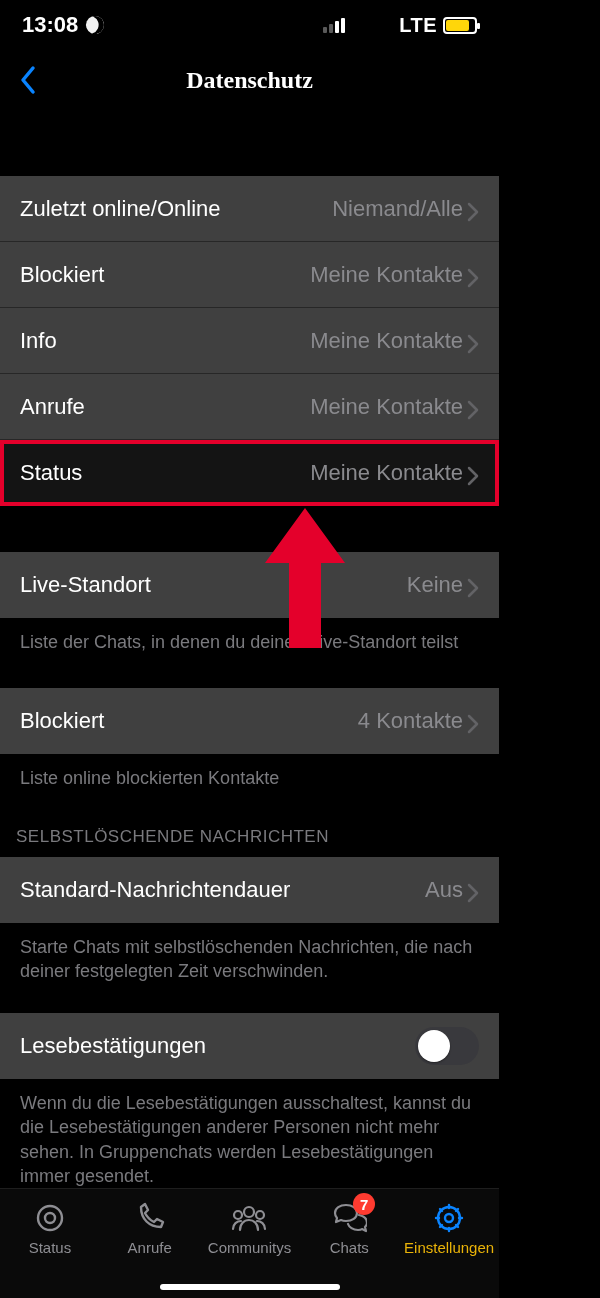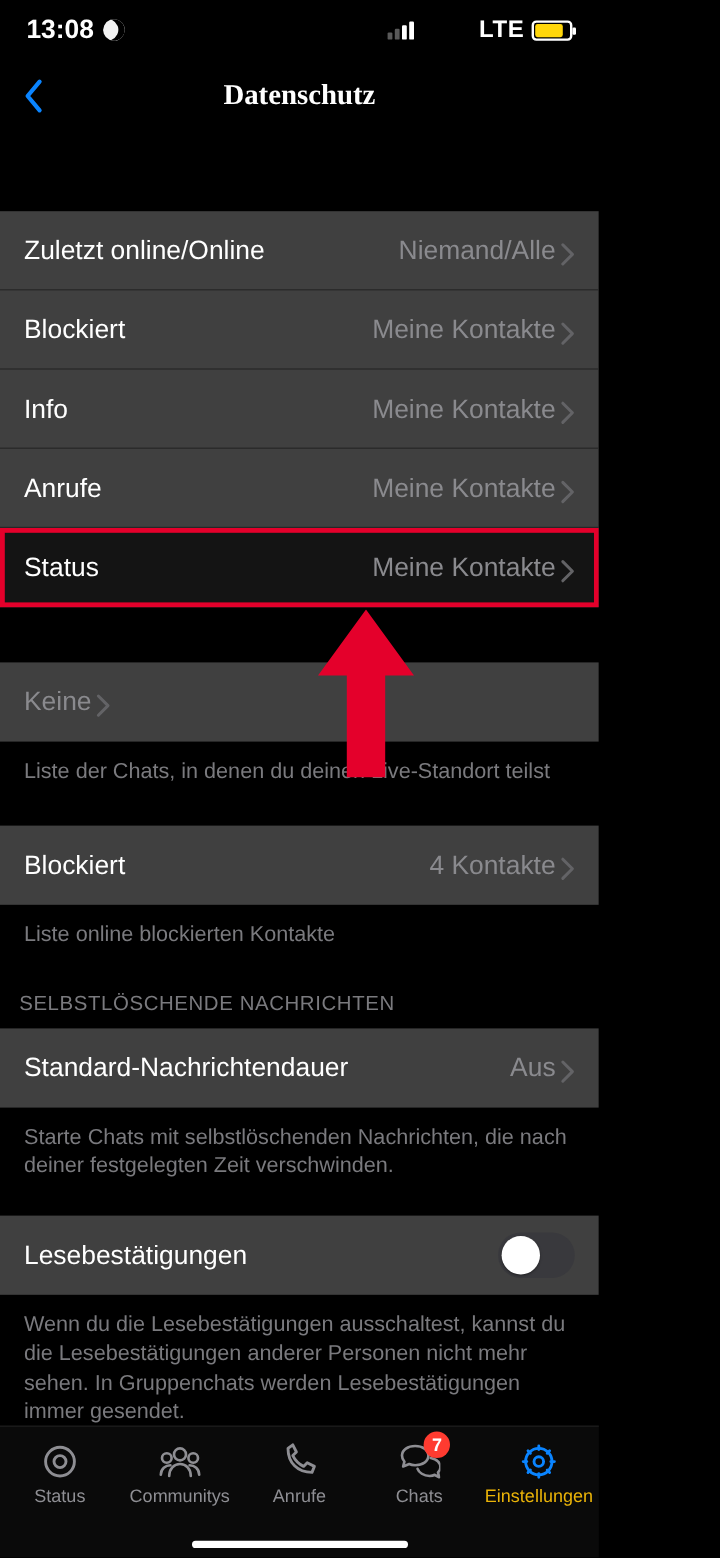--- a/index.html
+++ b/index.html
@@ -145,20 +145,21 @@
                 <polyline points="2,2 10,10 2,18"></polyline>
               </svg></span>
           </span>
       </div>
     </div>
 
     <div class="gap"></div>
 
     <div class="group">
       <div class="row">
+        <span class="label">Live-Standort</span>
         <span class="value">
             <span>Keine</span>
             <span class="chevron"><svg width="12" height="20" viewBox="0 0 12 20" fill="none" stroke-width="2.5" stroke-linecap="round" stroke-linejoin="round">
                 <polyline points="2,2 10,10 2,18"></polyline>
               </svg></span>
           </span>
       </div>
     </div>
     <div class="footer-text">Liste der Chats, in denen du deinen Live-Standort teilst</div>
 
@@ -216,38 +217,38 @@
       <div class="ico">
         <svg width="32" height="32" viewBox="0 0 32 32" stroke-width="2.4">
             <circle cx="16" cy="16" r="12"></circle>
             <circle cx="16" cy="16" r="5"></circle>
           </svg>
       </div>
       <span>Status</span>
     </div>
     <div class="tab">
       <div class="ico">
+        <svg width="32" height="32" viewBox="0 0 32 32" stroke-width="2.4" stroke-linecap="round" stroke-linejoin="round">
+            <path d="M7 5c0 12 8 20 20 20l2-5-6-3-3 3c-4-2-7-5-9-9l3-3-3-6-4 3z"></path>
+          </svg>
+      </div>
+      <span>Anrufe</span>
+    </div>
+    <div class="tab">
+      <div class="ico">
         <svg width="38" height="32" viewBox="0 0 38 32" stroke-width="2.2" stroke-linecap="round">
             <circle cx="19" cy="10" r="5"></circle>
             <circle cx="8" cy="13" r="4"></circle>
             <circle cx="30" cy="13" r="4"></circle>
             <path d="M3 27c0-5 4-8 8-8M35 27c0-5-4-8-8-8M10 28c0-6 4-10 9-10s9 4 9 10"></path>
           </svg>
       </div>
       <span>Communitys</span>
     </div>
     <div class="tab">
-      <div class="ico">
-        <svg width="32" height="32" viewBox="0 0 32 32" stroke-width="2.4" stroke-linecap="round" stroke-linejoin="round">
-            <path d="M7 5c0 12 8 20 20 20l2-5-6-3-3 3c-4-2-7-5-9-9l3-3-3-6-4 3z"></path>
-          </svg>
-      </div>
-      <span>Anrufe</span>
-    </div>
-    <div class="tab">
       <div class="badge">7</div>
       <div class="ico">
         <svg width="36" height="32" viewBox="0 0 36 32" stroke-width="2.2" stroke-linecap="round" stroke-linejoin="round">
             <path d="M4 11c0-5 5-8 11-8s11 3 11 8-5 8-11 8c-2 0-3 0-5-1l-5 2 1-4c-1-1-2-3-2-5z"></path>
             <path d="M17 22c1 3 5 6 10 6 2 0 3 0 4-1l4 2-1-4c1-1 2-2 2-4 0-4-3-7-8-8"></path>
           </svg>
       </div>
       <span>Chats</span>
     </div>
     <div class="tab active">

